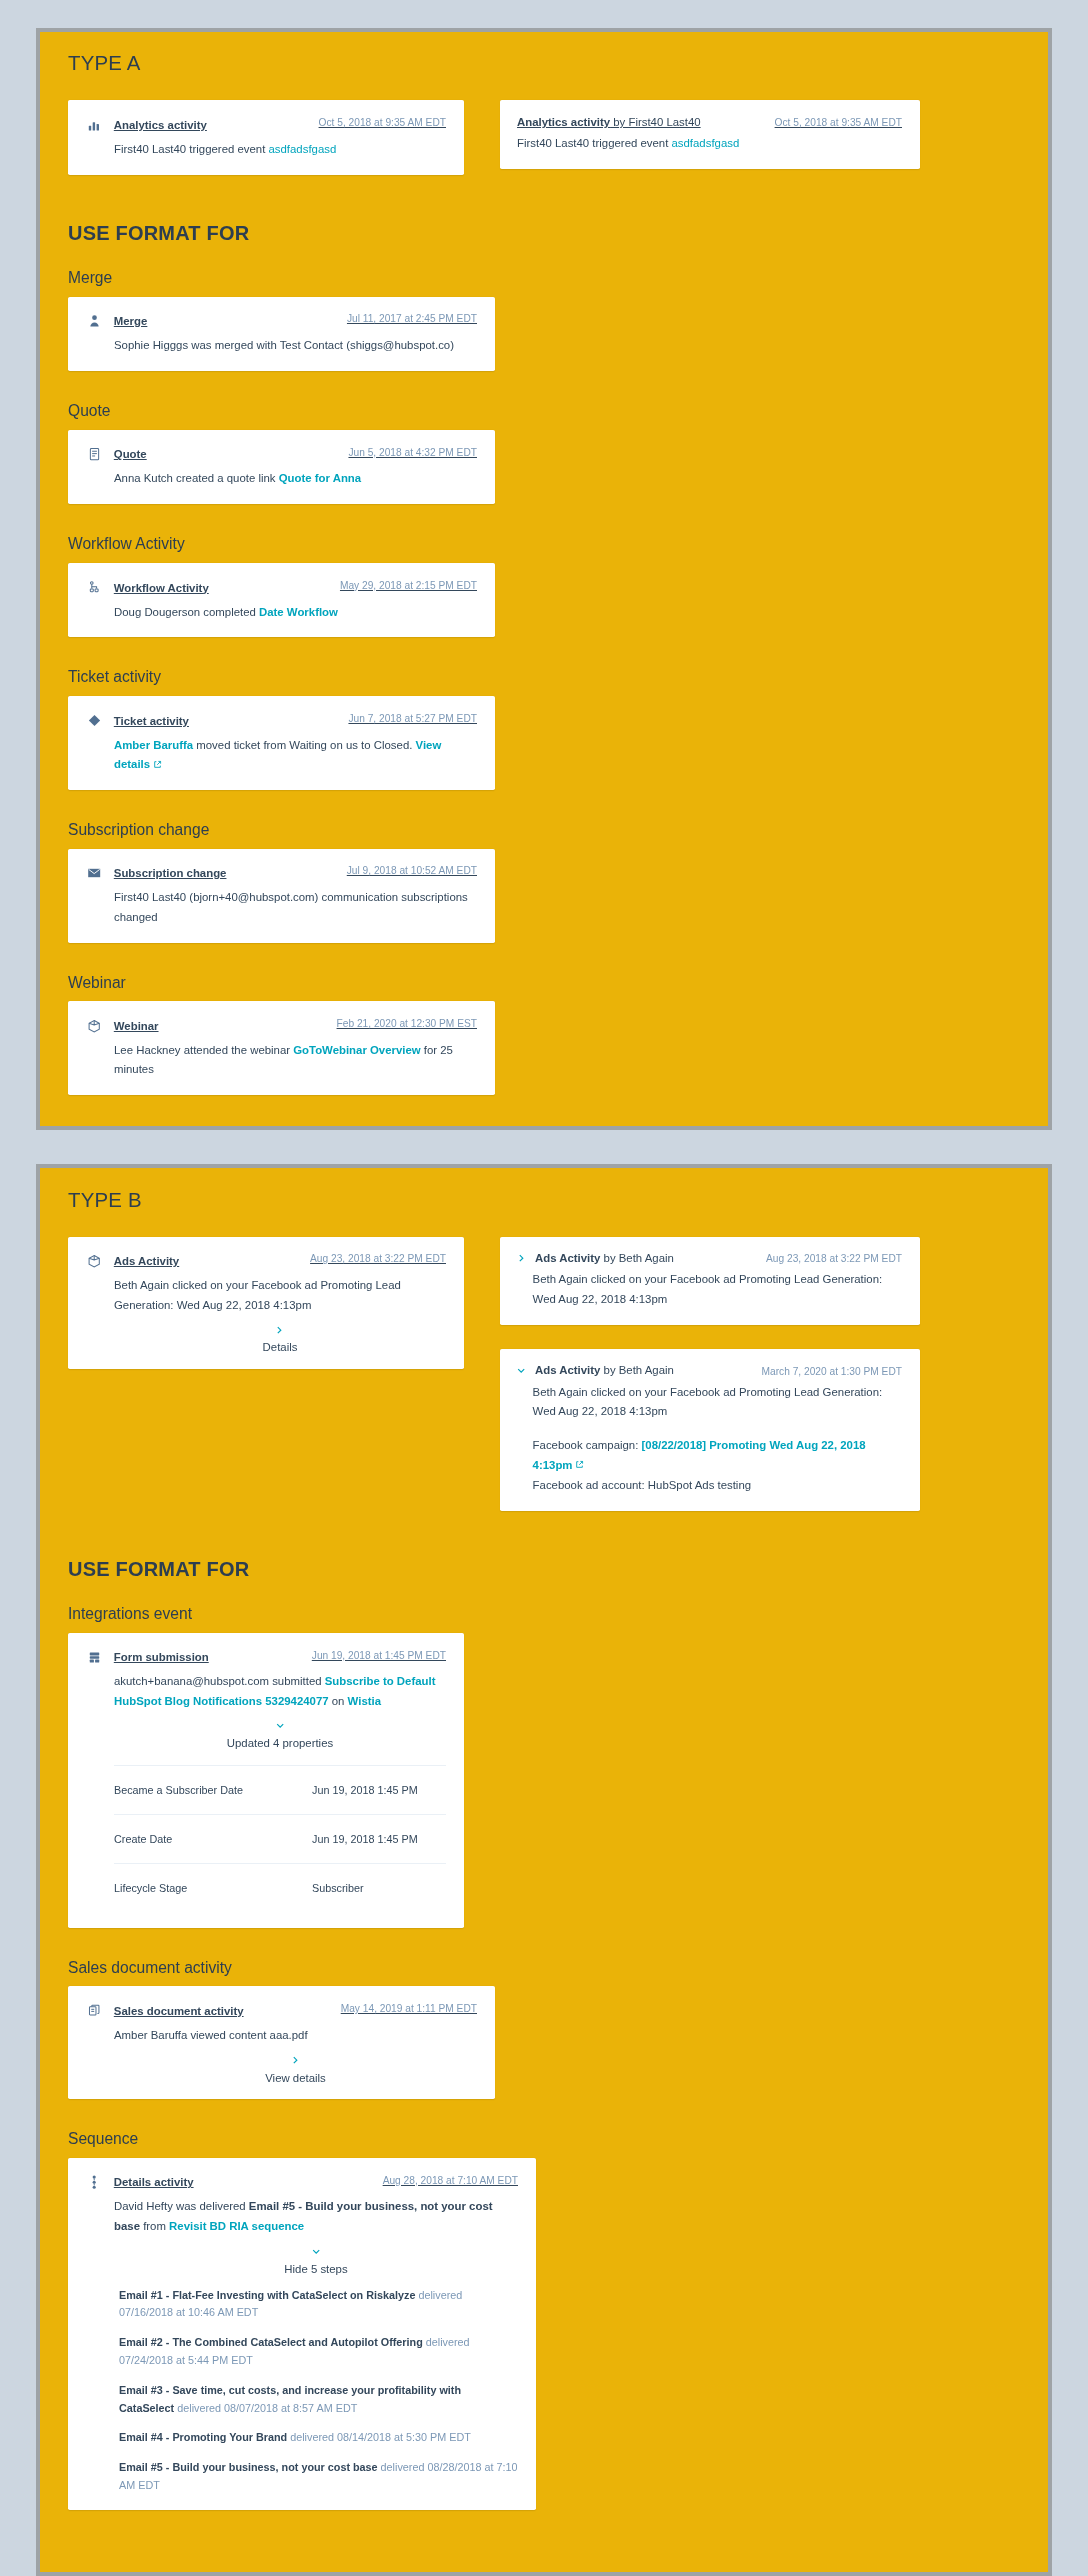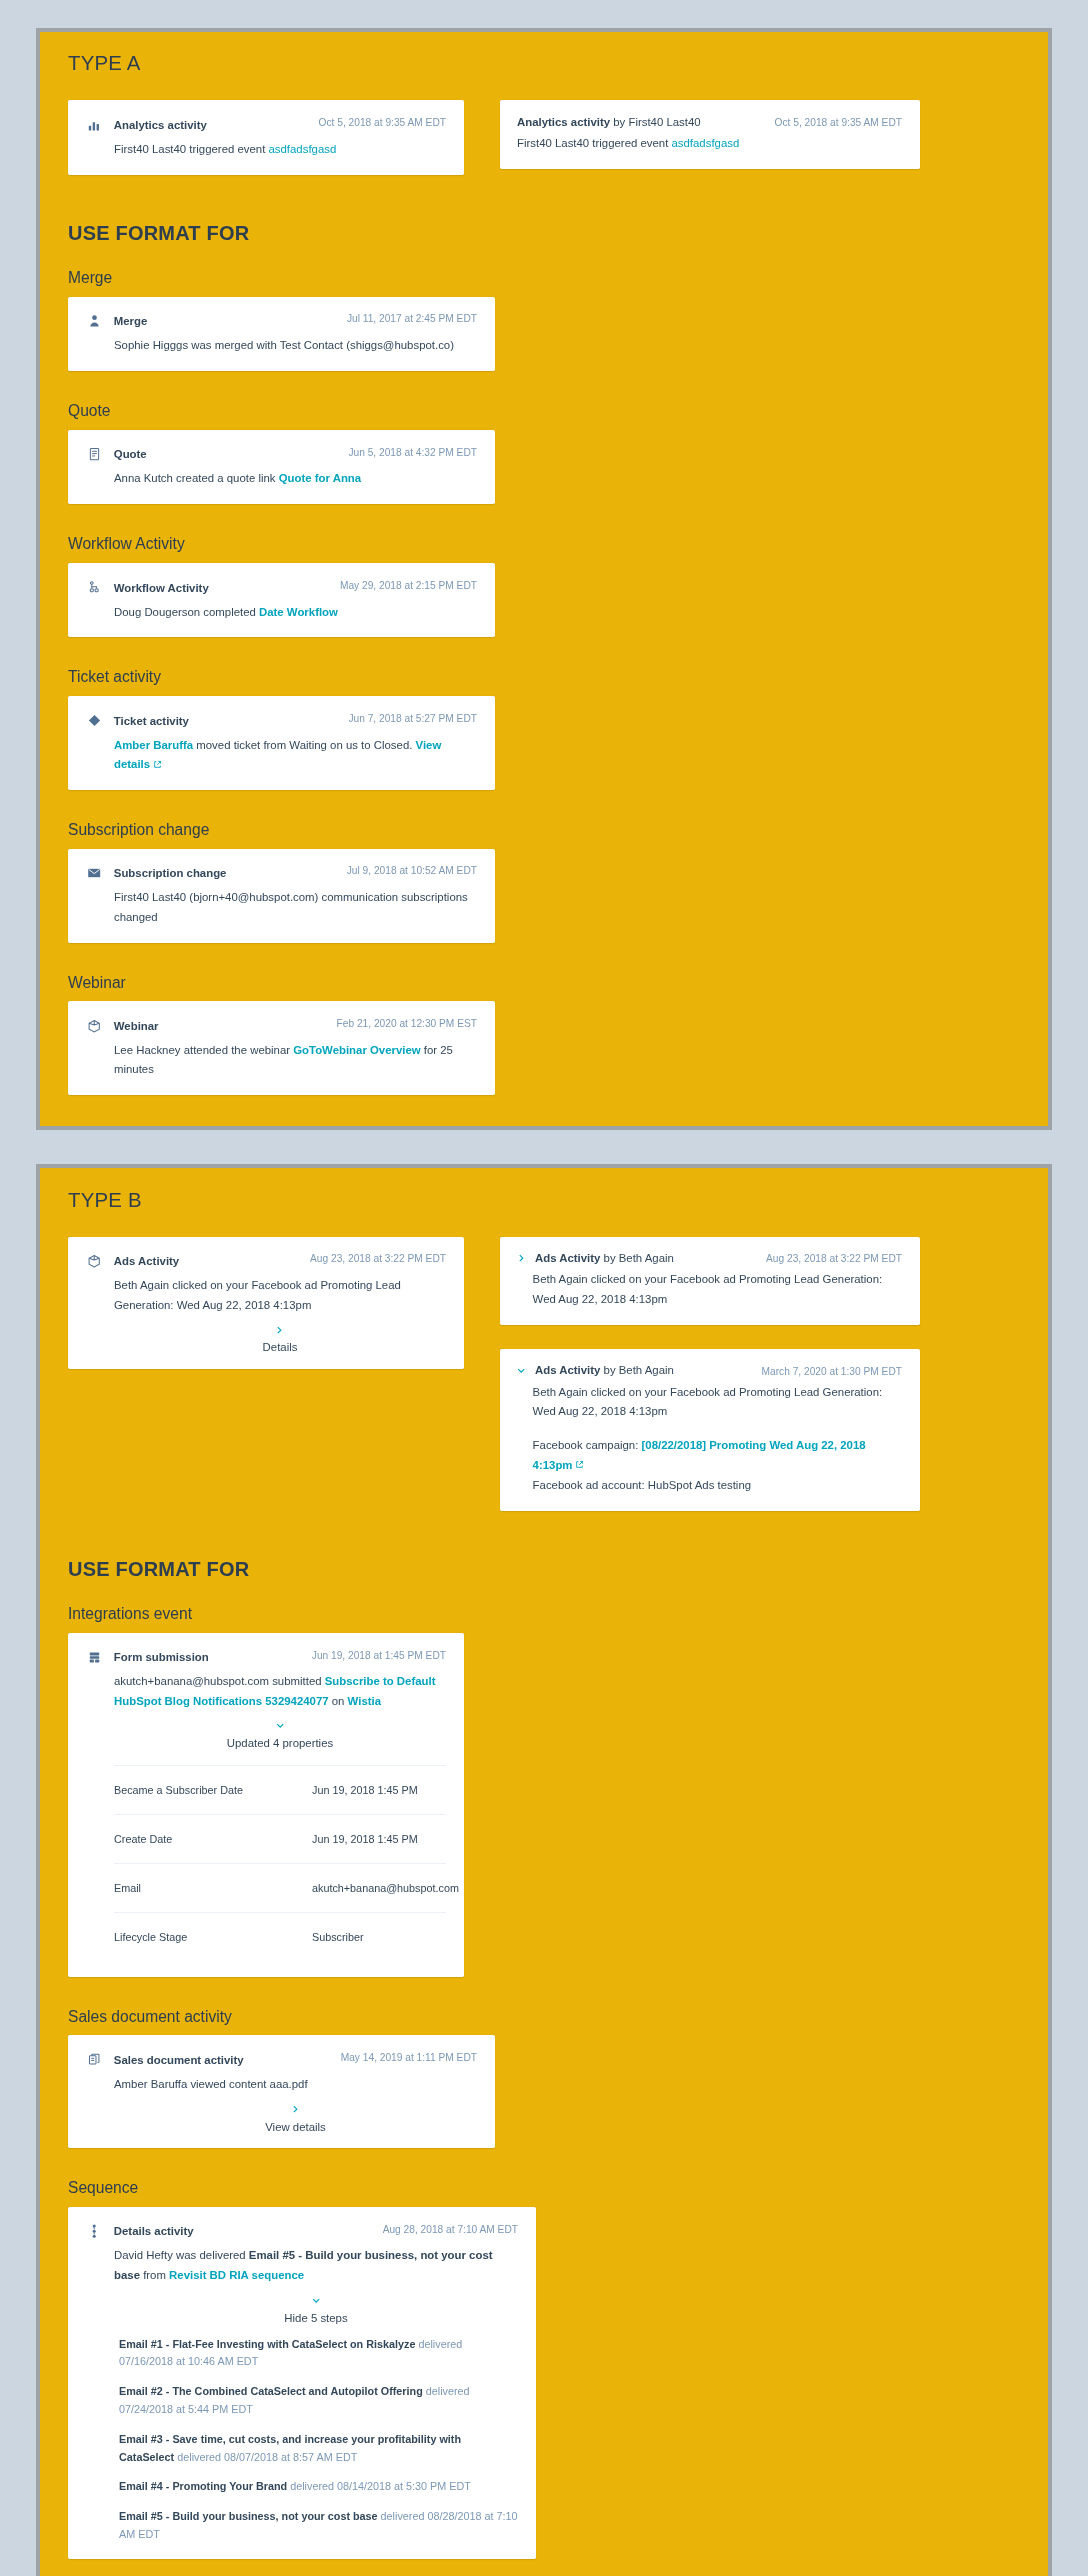--- a/index.html
+++ b/index.html
@@ -58,20 +58,21 @@
     padding: 15.6px 18px 15.6px 17px;
   }
   .card.narrow { width: 427px; }
   .card.narrow-b { width: 396px; }
 
   .card-head {
     display: flex;
     align-items: flex-start;
     justify-content: space-between;
     gap: 9.6px;
+    text-decoration: underline;
   }
   .head-left { display: flex; align-items: center; gap: 10.8px; min-width: 0; }
 
   .icon {
     width: 18px; height: 18px;
     flex: none;
     display: flex; align-items: center; justify-content: center;
     color: #516f90;
   }
   .icon svg { display: block; }
@@ -462,24 +463,20 @@
         <div class="prop-table">
           <div class="prop-row">
             <span class="prop-label">Became a Subscriber Date</span>
             <span class="prop-value">Jun 19, 2018 1:45 PM</span>
           </div>
           <div class="prop-row">
             <span class="prop-label">Create Date</span>
             <span class="prop-value">Jun 19, 2018 1:45 PM</span>
           </div>
           <div class="prop-row">
-            <span class="prop-label">Email</span>
-            <span class="prop-value">akutch+banana@hubspot.com</span>
-          </div>
-          <div class="prop-row">
             <span class="prop-label">Lifecycle Stage</span>
             <span class="prop-value">Subscriber</span>
           </div>
         </div>
       </div>
     </div>
 
     <div class="section">
       <div class="section-title">Sales document activity</div>
       <div class="card narrow">

